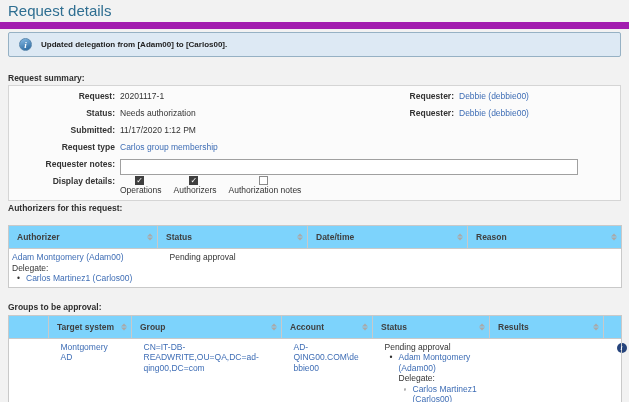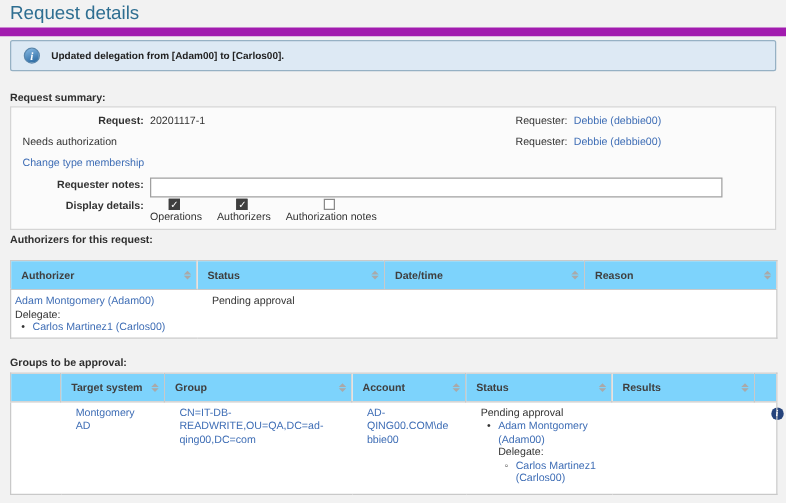--- a/index.html
+++ b/index.html
@@ -38,21 +38,21 @@
 
   
   .panel {
     margin:0 8px; width:613px; background:#fbfbfb;
     border:1px solid #d5d5d5; padding:5px 4px;
   }
   .frow { display:flex; align-items:flex-start; min-height:17px; }
   .flabel { width:102px; text-align:right; font-weight:700; flex:none; }
   .fval { margin-left:5px; }
   .fspacer { flex:1; }
-  .frlabel { font-weight:400; text-align:right;padding-left:48px; }
+  .frlabel { font-weight:700; text-align:right;padding-left:48px; }
   .frval { width:157px; margin-left:5px; flex:none; }
   .notes-input {
     margin-left:5px; width:458px; height:16px;
     border:1px solid #a0a0a0; background:#fff;
     font-family:"Liberation Sans", sans-serif; font-size:8.5px; padding:0 3px;
   }
   .cb-item { display:inline-flex; align-items:center; margin-right:12px; margin-left:5px; cursor:default;flex-direction:column; }
   .cb-item + .cb-item { margin-left:0; }
   .cb { width:9px; height:9px; border:1px solid #8a8a8a; background:#fff; display:inline-block; position:relative; margin-right:3px; flex:none; }
   .cb.checked { background:#3f3f3f; border-color:#3f3f3f; }
@@ -103,27 +103,33 @@
 
 <div class="panel">
   <div class="frow">
     <span class="flabel">Request:</span>
     <span class="fval">20201117-1</span>
     <span class="fspacer"></span>
     <span class="frlabel">Requester:</span>
     <span class="frval"><a>Debbie (debbie00)</a></span>
   </div>
   <div class="frow">
+    <span class="flabel">Status:</span>
     <span class="fval">Needs authorization</span>
     <span class="fspacer"></span>
     <span class="frlabel">Requester:</span>
     <span class="frval"><a>Debbie (debbie00)</a></span>
   </div>
   <div class="frow">
-    <span class="fval"><a>Change type membership</a></span>
+    <span class="flabel">Submitted:</span>
+    <span class="fval">11/17/2020 1:12 PM</span>
+  </div>
+  <div class="frow">
+    <span class="flabel">Request type</span>
+    <span class="fval"><a>Carlos group membership</a></span>
   </div>
   <div class="frow">
     <span class="flabel">Requester notes:</span>
     <input class="notes-input" type="text" value="" style="">
   </div>
   <div class="frow">
     <span class="flabel">Display details:</span>
     <span class="cb-item">
       <span class="cb checked"></span>
       <span>Operations</span>

